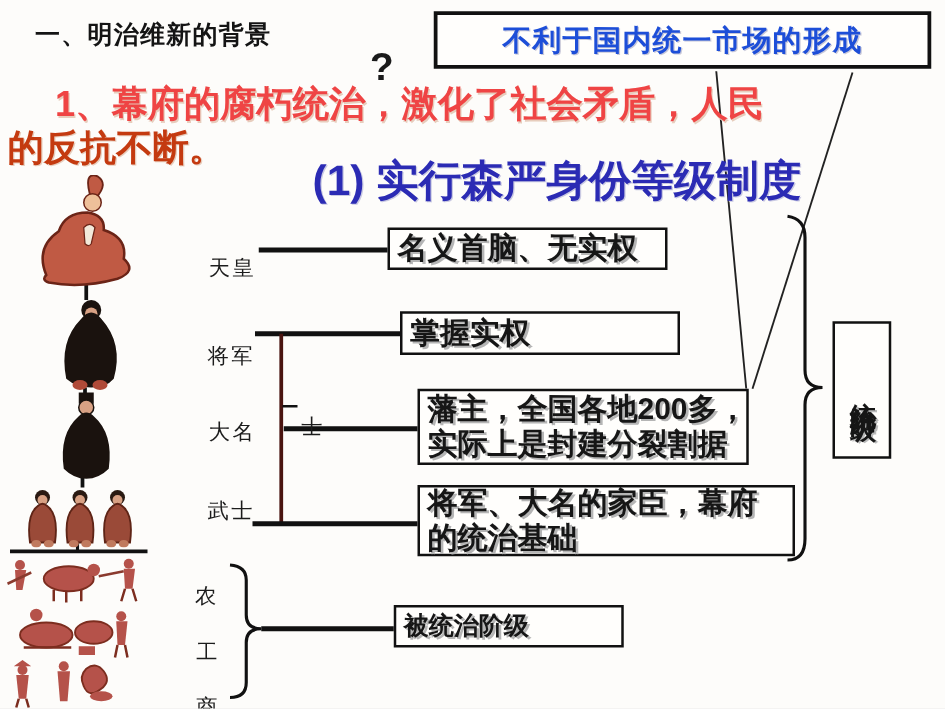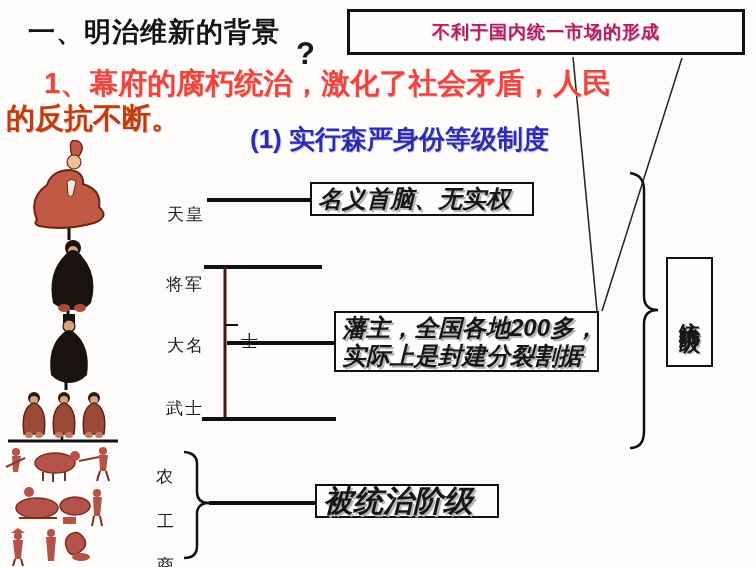--- a/index.html
+++ b/index.html
@@ -4,47 +4,47 @@
 <style>
   html,body{margin:0;padding:0;background:#e8e8e8;}
   .slide{
     position:relative;width:756px;height:567px;overflow:hidden;
     background:#fdfcfa;
     font-family:"Liberation Sans",sans-serif;
     color:#111;
   }
   .abs{position:absolute;}
   .slide-title{
-    left:28px;top:14px;font-size:27px;font-weight:700;color:#141414;
+    left:28px;top:14px;font-size:20px;font-weight:700;color:#141414;
     letter-spacing:1px;z-index:3;
   }
   .qmark{left:296px;top:36px;font-size:31px;font-weight:700;color:#1a1a1a;z-index:3;}
   .market-box{
     left:347px;top:9px;width:398px;height:46px;border:3px solid #111;
     background:#fffefc;display:flex;align-items:center;justify-content:center;
     z-index:3;box-sizing:border-box;
   }
   .market-box span{
-    font-size:18px;font-weight:700;color:#be185d;letter-spacing:1px;
+    font-size:23px;font-weight:700;color:#1d4ed8;letter-spacing:1px;
     text-shadow:1px 1px 0 #c8c8d8;white-space:nowrap;
   }
   .red-line1{left:44px;top:64px;font-size:29px;font-weight:700;color:#ef4444;
     white-space:nowrap;text-shadow:1px 1px 0 #e7cdbd;z-index:2;}
   .red-line2{left:6px;top:99px;font-size:29px;font-weight:700;color:#c43a10;
     white-space:nowrap;text-shadow:1px 1px 0 #e7cdbd;z-index:2;text-align:right;}
-  .sub-point{left:250px;top:122px;font-size:26px;font-weight:700;color:#2b2bb4;
+  .sub-point{left:250px;top:122px;font-size:34px;font-weight:700;color:#2b2bb4;
     white-space:nowrap;text-shadow:1px 1px 0 #c9c9e2;z-index:2;}
   .rank{
     font-family:"Liberation Serif",serif;font-size:17px;color:#1c1c1c;
     letter-spacing:2px;z-index:3;white-space:nowrap;margin-top:14px;
   }
   .desc-box{
     border:2px solid #111;background:#fffefc;box-sizing:border-box;
     display:flex;flex-direction:column;justify-content:center;
-    padding:1px 6px;z-index:3;font-style:italic;
+    padding:1px 6px;z-index:3;
   }
   .desc-box .t{
     font-size:24px;font-weight:700;color:#161616;line-height:28px;
     text-shadow:2px 2px 0 #b5b5b5;white-space:nowrap;
   }
   .ruling-box{
     left:666px;top:257px;width:47px;height:110px;border:2px solid #111;
     background:#fffefc;box-sizing:border-box;z-index:3;
     display:flex;align-items:center;justify-content:center;
   }
@@ -179,28 +179,35 @@
   <div class="abs rank" style="left:241px;top:316px">士</div>
   <div class="abs rank" style="left:166px;top:383px">武士</div>
   <div class="abs rank" style="left:156px;top:451px">农</div>
   <div class="abs rank" style="left:157px;top:496px">工</div>
   <div class="abs rank" style="left:157px;top:540px">商</div>
 
   <div class="abs desc-box" style="left:310px;top:182px;width:224px;height:34px">
     <span class="t">名义首脑、无实权</span>
   </div>
 
+  <div class="abs desc-box" style="left:320px;top:249px;width:224px;height:35px">
+    <span class="t">掌握实权</span>
+  </div>
 
   <div class="abs desc-box" style="left:334px;top:311px;width:265px;height:61px">
     <span class="t">藩主，全国各地200多，</span>
     <span class="t">实际上是封建分裂割据</span>
   </div>
 
+  <div class="abs desc-box" style="left:334px;top:388px;width:302px;height:57px">
+    <span class="t">将军、大名的家臣，幕府</span>
+    <span class="t">的统治基础</span>
+  </div>
 
   <div class="abs desc-box" style="left:315px;top:484px;width:184px;height:34px">
-    <span class="t" style="font-size:30px">被统治阶级</span>
+    <span class="t" style="font-size:20px">被统治阶级</span>
   </div>
 
   <div class="abs ruling-box">
     <span>统治阶级</span>
   </div>
 
 </div>
 
 </body></html>

